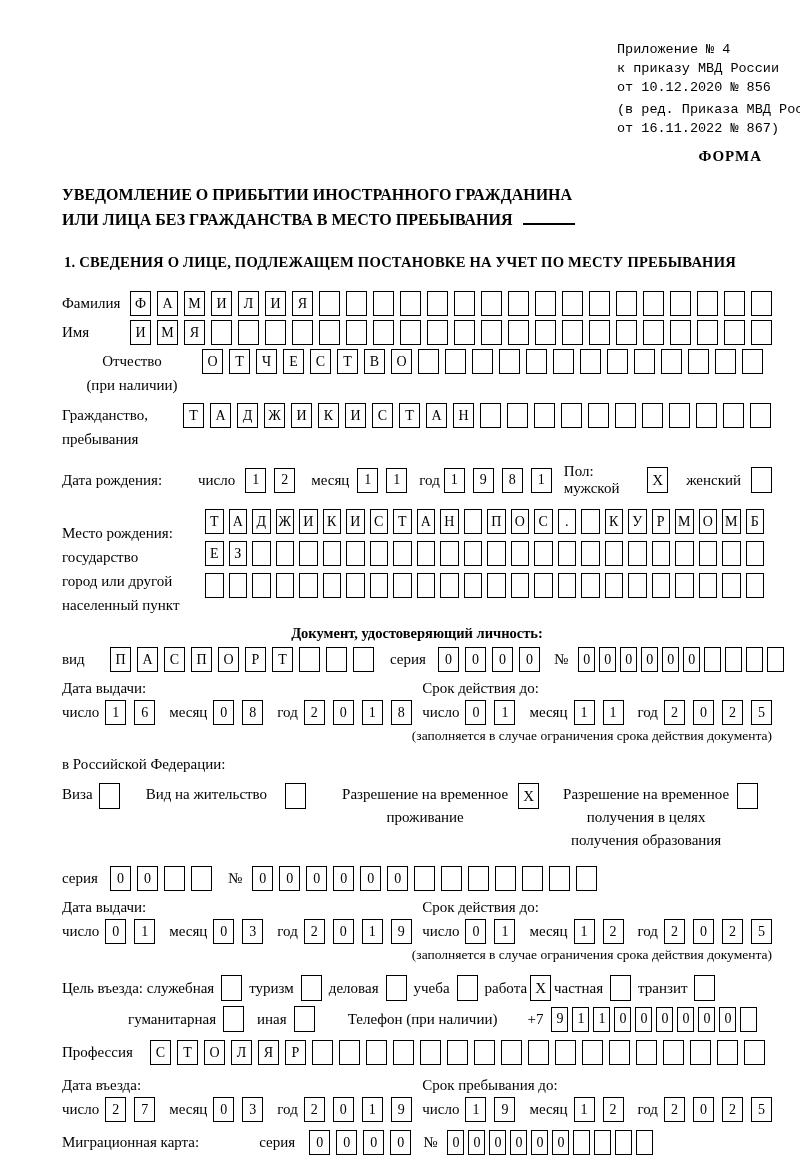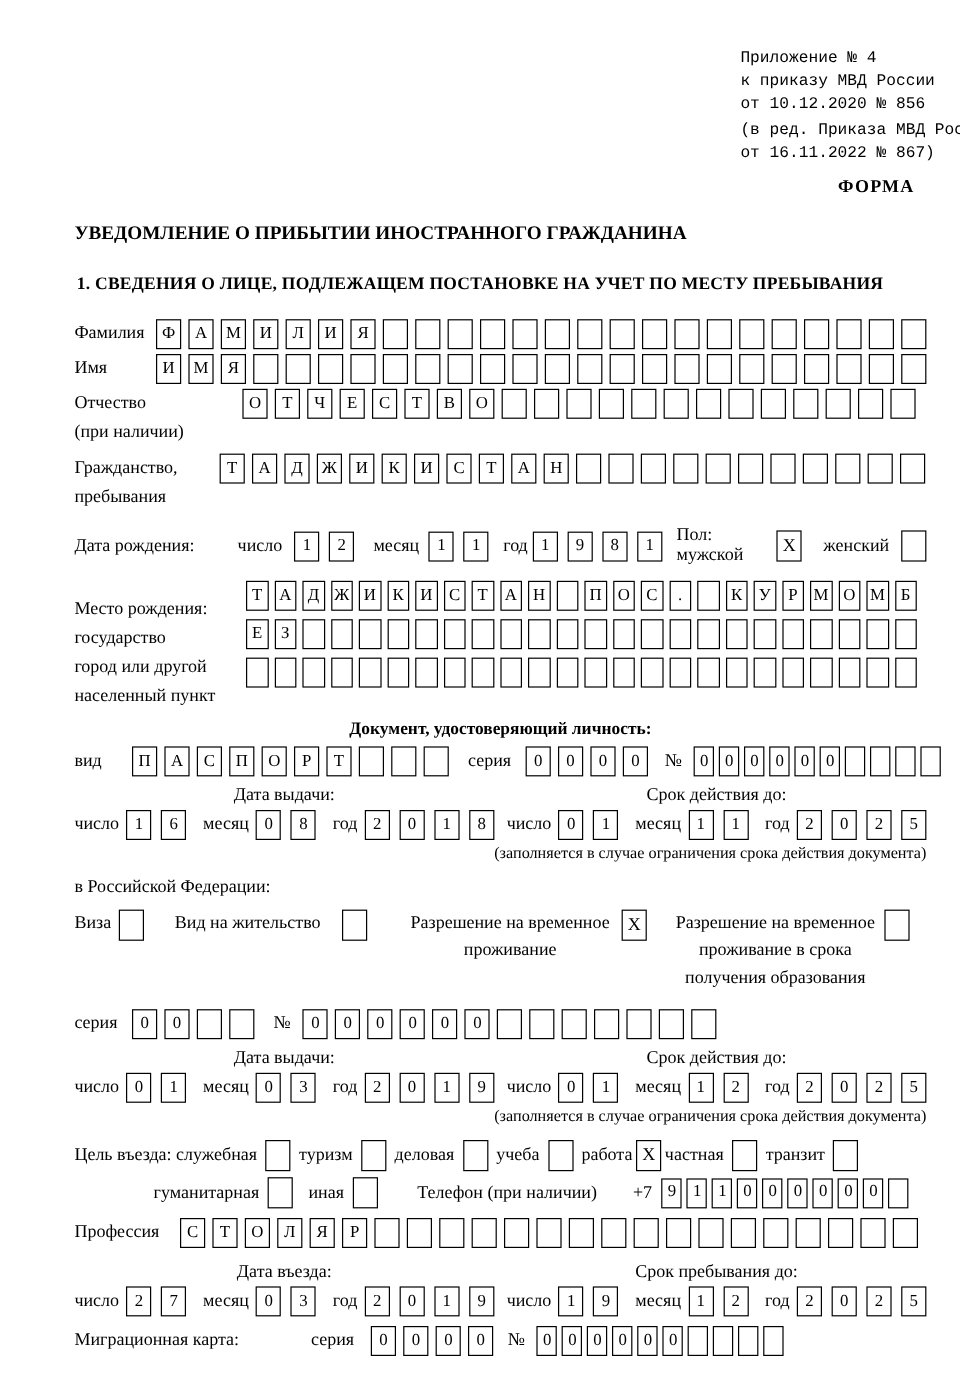--- a/index.html
+++ b/index.html
@@ -13,42 +13,42 @@
   .appendix .gap { height:3px; }
   .forma { position:absolute; right:10px; top:148px; font-weight:bold; font-size:15px; letter-spacing:1px; }
 
   .title { text-align:left; font-weight:bold; font-size:16px; line-height:25px; margin:4px 0 0 0; }
   .title-underline { display:inline-block; width:52px; border-bottom:2px solid #000; margin-left:10px; }
   .sec-heading { font-weight:bold; font-size:14.6px; margin:22px 0 0 2px; letter-spacing:0.2px; }
 
   .frow { display:flex; align-items:flex-start; margin-top:4px; }
   .flabel { flex:none; line-height:25px; }
   .flabel2 { flex:none; line-height:24px; }
-  .w68 { width:68px; } .w140 { width:140px; } .w121 { width:121px; } .w143 { width:143px;margin-top:12px; }
+  .w68 { width:68px; } .w140 { width:140px;text-align:center; } .w121 { width:121px; } .w143 { width:143px;margin-top:12px; }
   .w48 { width:48px; } .w88 { width:88px; } .w110 { width:110px; }
 
   .cells { display:inline-flex; gap:6px; flex:none; }
   .cell {
     width:21px; height:25px; border:1.6px solid #000; box-sizing:border-box;
     display:inline-flex; align-items:center; justify-content:center;
     font-size:14px; flex:none; background:#fff;
   }
   .cells-date { gap:8px; }
   .cells-sm .cell { width:17px; gap:4px; }
   .cells-sm { gap:4px; }
   .cells-bp .cell { width:18.5px; }
   .cells-bp { gap:5px; }
   .checkbox {
     width:21px; height:26px; border:1.6px solid #000; box-sizing:border-box;
     display:inline-flex; align-items:center; justify-content:center;
     font-size:15px; flex:none; background:#fff;
   }
   .doc-heading { text-align:center; font-weight:bold; font-size:14.5px; margin-top:8px; }
   .date-pair { display:flex; justify-content:space-between; margin-top:6px; }
-  .dgroup { text-align:center; }
+  .dgroup { }
   .dg-title { font-size:15px; line-height:20px; }
   .dg-row { display:flex; align-items:center; margin-top:2px; }
   .dg-lbl { margin:0 6px 0 0; }
   .dg-row .cells { margin-right:14px; }
   .note-right { text-align:right; font-size:13.5px; margin-top:3px; }
   .para { line-height:25px; margin-top:8px; }
   .cbx-row { display:flex; align-items:flex-start; margin-top:6px; }
   .cbx-text { text-align:center; line-height:23px; }
   .purpose-row { display:flex; align-items:center; margin-top:12px; }
   .purpose-row .checkbox, .human-row .checkbox { margin:0 7px 0 7px; }
@@ -67,20 +67,21 @@
       <div>от 10.12.2020 № 856</div>
       <div class="gap"></div>
       <div>(в ред. Приказа МВД России</div>
       <div>от 16.11.2022 № 867)</div>
     </div>
     <div class="forma">ФОРМА</div>
   </div>
 
   <div class="title">
     <div>УВЕДОМЛЕНИЕ О ПРИБЫТИИ ИНОСТРАННОГО ГРАЖДАНИНА</div>
+    <div><span>ИЛИ ЛИЦА БЕЗ ГРАЖДАНСТВА В МЕСТО ПРЕБЫВАНИЯ</span><span class="title-underline"></span></div>
   </div>
 
   <div class="sec-heading">1. СВЕДЕНИЯ О ЛИЦЕ, ПОДЛЕЖАЩЕМ ПОСТАНОВКЕ НА УЧЕТ ПО МЕСТУ ПРЕБЫВАНИЯ</div>
 
   <div class="frow" style="margin-top:20px;">
     <div class="flabel w68">Фамилия</div>
     <div class="cells">
         <span class="cell">Ф</span>
         <span class="cell">А</span>
         <span class="cell">М</span>
@@ -408,21 +409,21 @@
     <span class="checkbox" style="margin-left:6px;"></span>
     <span class="cbx-text" style="margin-left:26px;">Вид на жительство</span>
     <span class="checkbox" style="margin-left:18px;"></span>
     <span class="cbx-text" style="margin-left:26px; width:186px;">
       <span>Разрешение на временное</span><br>
       <span>проживание</span>
     </span>
     <span class="checkbox">X</span>
     <span class="cbx-text" style="margin-left:16px; width:182px;">
       <span>Разрешение на временное</span><br>
-      <span>проживание в срока</span><br>
+      <span>получения в целях</span><br>
       <span>получения образования</span>
     </span>
     <span class="checkbox"></span>
   </div>
 
   <div class="frow" style="align-items:center; margin-top:14px;">
     <div class="flabel w48">серия</div>
     <div class="cells">
         <span class="cell">0</span>
         <span class="cell">0</span>

